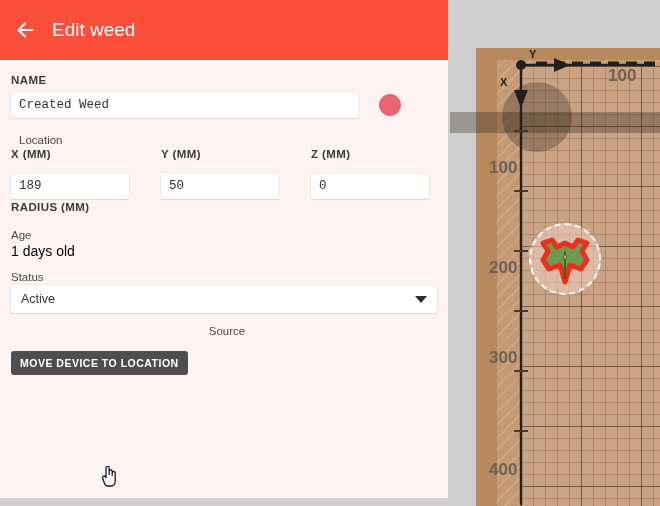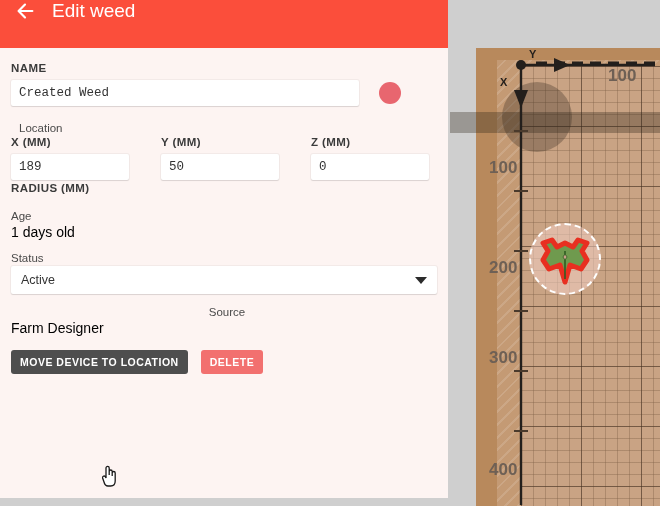--- a/index.html
+++ b/index.html
@@ -76,22 +76,22 @@
   }
   #weed-glyph { position: absolute; left: 535px; top: 229px; width: 60px; height: 60px; }
 
   
   #panel {
     position: absolute; left: 0; top: 0; width: 448px; height: 498px;
     background: #fdf4f2;
     overflow: hidden;
   }
   #titlebar {
-    height: 48px; background: #fb4e3b;
-    display: flex; padding-left: 14px;
+    height: 60px; background: #fb4e3b;
+    display: flex; align-items: center; padding-left: 14px;
   }
   #back-arrow { width: 22px; height: 22px; flex: none; }
   #title {
     color: #ffffff; font-size: 19px; margin-left: 16px;
     font-family: "Liberation Sans", sans-serif;
   }
 
   #form { padding: 14px 5px 0 11px; position: relative; }
 
   .hdr-label {
@@ -112,21 +112,21 @@
   #name-row { display: flex; align-items: center; }
   #name-input { width: 348px; }
   #color-dot {
     width: 22px; height: 22px; border-radius: 50%;
     background: #e8666f; margin-left: 20px; flex: none;
   }
 
   #loc-label { margin-top: 16px; margin-left: 8px; }
   #xyz-row { display: flex; gap: 32px; margin-top: 2px; }
   .xyz-col { width: 118px; }
-  .xyz-col .hdr-label { margin-bottom: 6px; }
+  .xyz-col .hdr-label { margin-bottom: 13px; }
   .xyz-input { width: 118px; }
 
   #size-label { margin-top: 16px; }
   #radius-label { margin-top: 2px; }
   #radius-input { width: 194px; }
 
   #age-label { margin-top: 16px; }
   #status-label { margin-top: 12px; }
 
   #status-select {
@@ -257,25 +257,23 @@
       <div id="age-label" class="sub-label">Age</div>
       <div class="value-text">1 days old</div>
 
       <div id="status-label" class="sub-label">Status</div>
       <div id="status-select">
         <span>Active</span>
         <span id="status-caret"></span>
       </div>
 
       <div id="source-label" class="sub-label">Source</div>
-      <div class="value-text">Farm Designer</div>
 
       <div id="btn-row">
         <button id="move-btn" class="btn">MOVE DEVICE TO LOCATION</button>
-        <button id="delete-btn" class="btn">DELETE</button>
       </div>
 
     </div>
   </div>
 
   <svg id="cursor" viewBox="0 0 18 24">
     <path d="M6 14 L6 4 a1.6 1.6 0 0 1 3.2 0 L9.2 11 L9.2 7.5 a1.5 1.5 0 0 1 3 0
              L12.2 12 L12.2 9 a1.5 1.5 0 0 1 3 0 L15.2 17 q0 5 -4.5 5 L8 22 q-3 0 -4 -4 L2.6 14
              a1.6 1.6 0 0 1 2.6 -1.6 Z" fill="#ffffff" stroke="#1a1a1a" stroke-width="1.3"></path>
   </svg>

